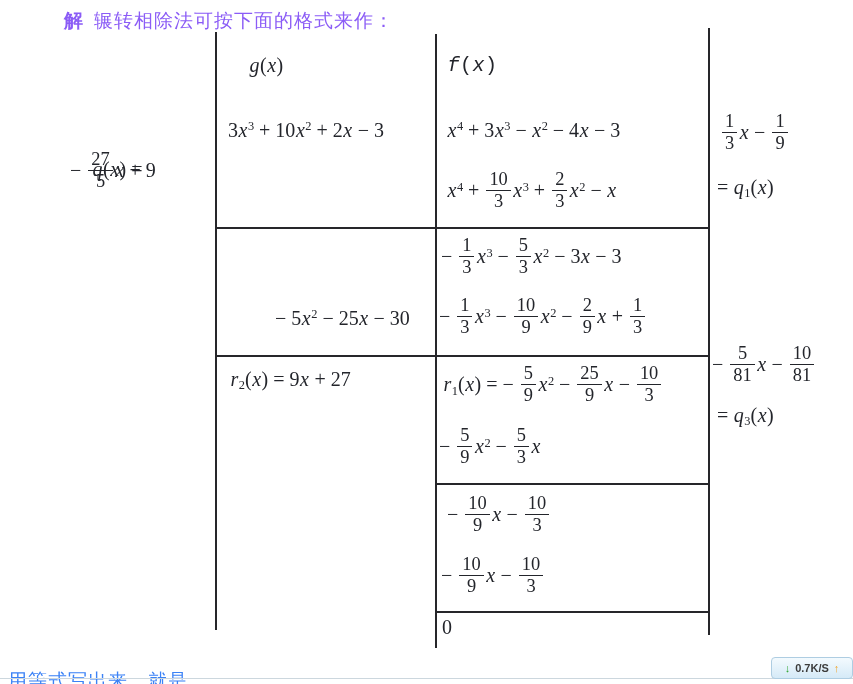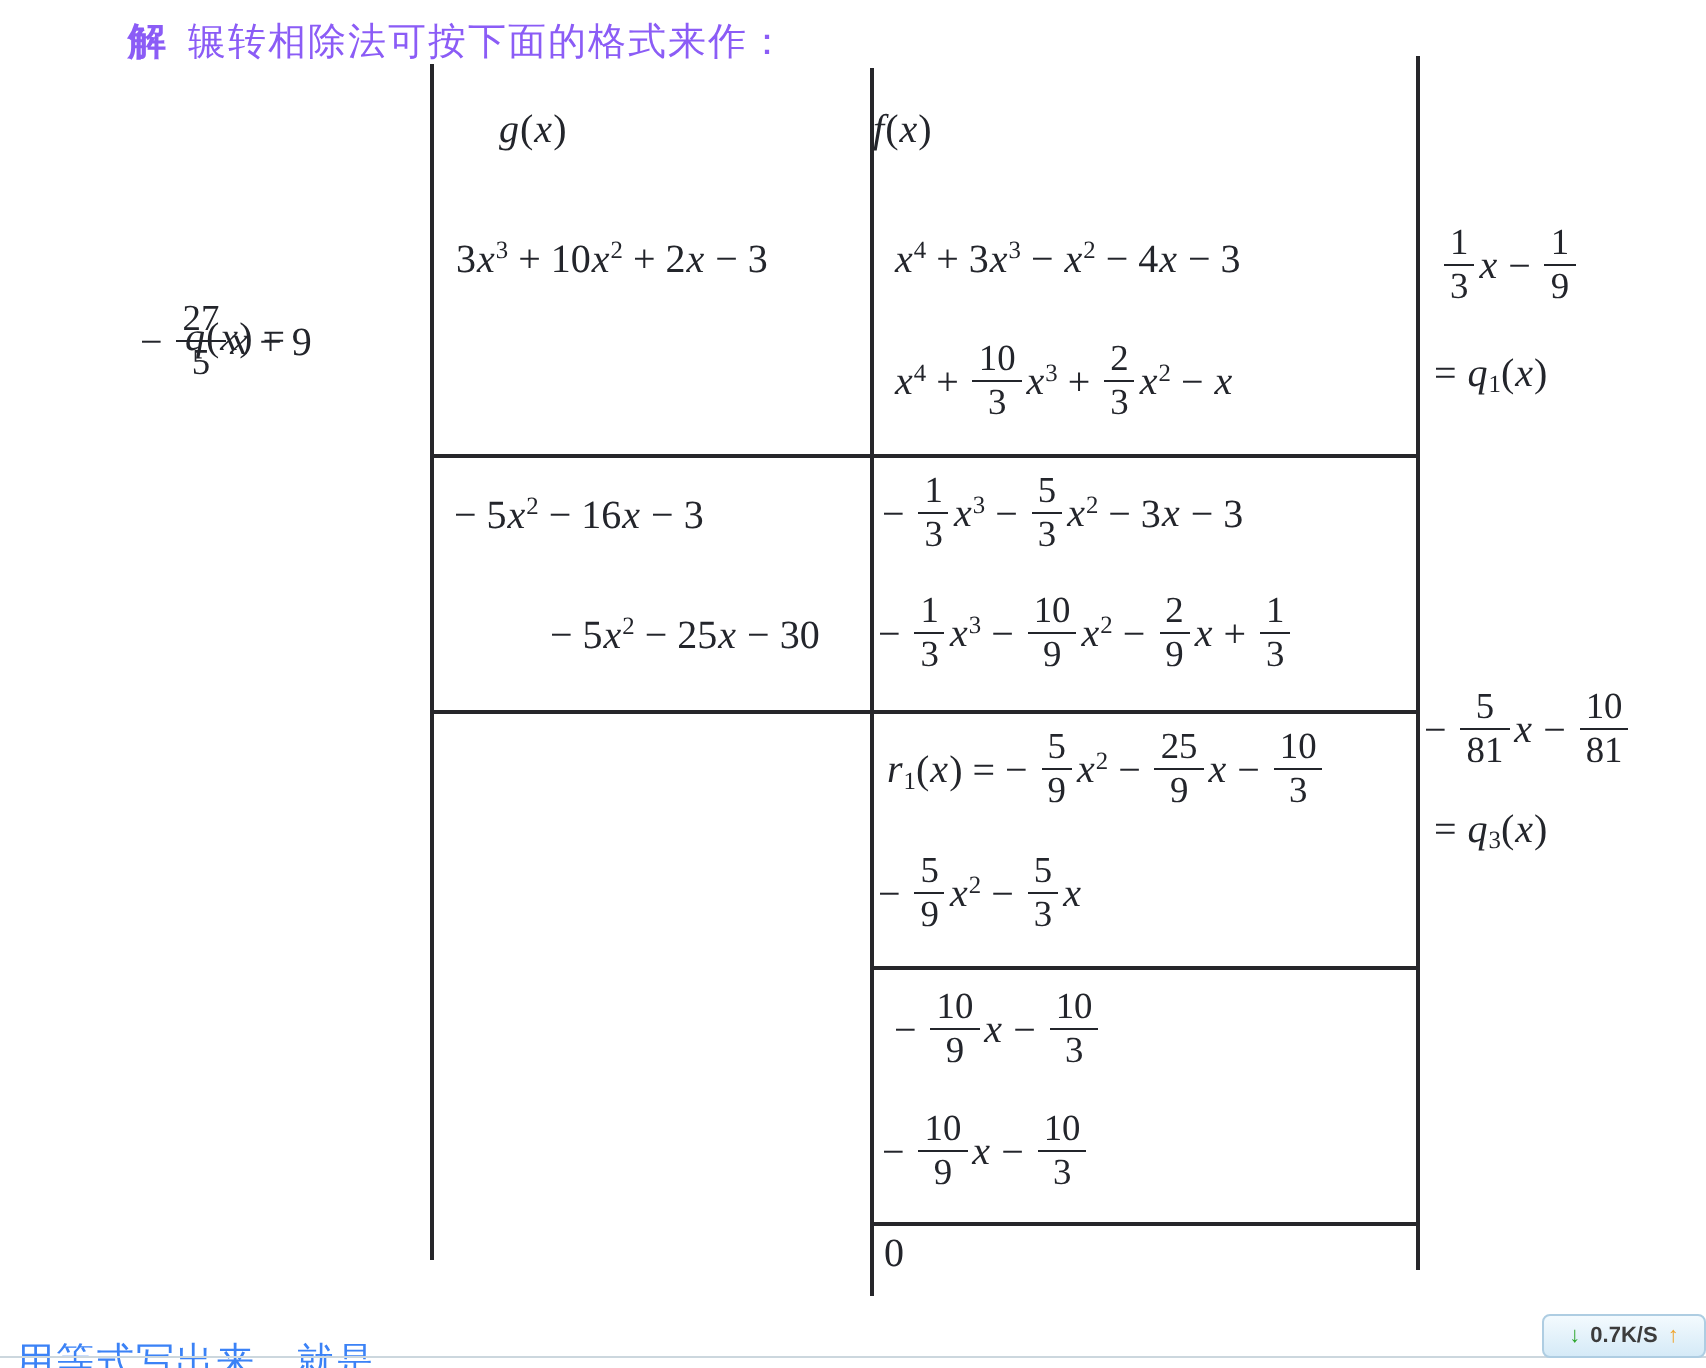--- a/index.html
+++ b/index.html
@@ -63,24 +63,24 @@
   <div class="hline" style="left:215px;top:227px;width:494px;"></div>
   <div class="hline" style="left:215px;top:355px;width:494px;"></div>
   <div class="hline" style="left:435px;top:483px;width:274px;"></div>
   <div class="hline" style="left:435px;top:611px;width:274px;"></div>
 
   <div class="m" style="left:92px;top:114px;margin-top:44px;"><i>q</i>(<i>x</i>) =</div>
   <div class="m" style="left:70px;top:152px;">− <span class="frac"><span class="num">27</span><span class="den">5</span></span><i>x</i> + 9</div>
 
   <div class="m" style="left:249px;top:54px;"><i>g</i>(<i>x</i>)</div>
   <div class="m" style="left:228px;top:119px;">3<i>x</i><sup>3</sup> + 10<i>x</i><sup>2</sup> + 2<i>x</i> − 3</div>
-  <div class="m" style="left:227px;top:247px;">− 5<i>x</i><sup>2</sup> − 16<i>x</i> − 3</div>
   <div class="m" style="left:227px;top:307px;margin-left:48px;">− 5<i>x</i><sup>2</sup> − 25<i>x</i> − 30</div>
+  <div class="m" style="left:230px;top:368px;"><i>r</i><sub>2</sub>(<i>x</i>) = 9<i>x</i> + 27</div>
 
-  <div class="m" style="left:436px;top:54px;"><i>f</i>(<i>x</i>)</div>
+  <div class="m" style="left:447px;top:54px;font-family:Liberation Mono, monospace;"><i>f</i>(<i>x</i>)</div>
   <div class="m" style="left:447px;top:119px;"><i>x</i><sup>4</sup> + 3<i>x</i><sup>3</sup> − <i>x</i><sup>2</sup> − 4<i>x</i> − 3</div>
   <div class="m" style="left:447px;top:172px;"><i>x</i><sup>4</sup> + <span class="frac"><span class="num">10</span><span class="den">3</span></span><i>x</i><sup>3</sup> + <span class="frac"><span class="num">2</span><span class="den">3</span></span><i>x</i><sup>2</sup> − <i>x</i></div>
   <div class="m" style="left:441px;top:238px;">− <span class="frac"><span class="num">1</span><span class="den">3</span></span><i>x</i><sup>3</sup> − <span class="frac"><span class="num">5</span><span class="den">3</span></span><i>x</i><sup>2</sup> − 3<i>x</i> − 3</div>
   <div class="m" style="left:439px;top:298px;">− <span class="frac"><span class="num">1</span><span class="den">3</span></span><i>x</i><sup>3</sup> − <span class="frac"><span class="num">10</span><span class="den">9</span></span><i>x</i><sup>2</sup> − <span class="frac"><span class="num">2</span><span class="den">9</span></span><i>x</i> + <span class="frac"><span class="num">1</span><span class="den">3</span></span></div>
   <div class="m" style="left:443px;top:366px;"><i>r</i><sub>1</sub>(<i>x</i>) = − <span class="frac"><span class="num">5</span><span class="den">9</span></span><i>x</i><sup>2</sup> − <span class="frac"><span class="num">25</span><span class="den">9</span></span><i>x</i> − <span class="frac"><span class="num">10</span><span class="den">3</span></span></div>
   <div class="m" style="left:439px;top:428px;">− <span class="frac"><span class="num">5</span><span class="den">9</span></span><i>x</i><sup>2</sup> − <span class="frac"><span class="num">5</span><span class="den">3</span></span><i>x</i></div>
   <div class="m" style="left:447px;top:496px;">− <span class="frac"><span class="num">10</span><span class="den">9</span></span><i>x</i> − <span class="frac"><span class="num">10</span><span class="den">3</span></span></div>
   <div class="m" style="left:441px;top:557px;">− <span class="frac"><span class="num">10</span><span class="den">9</span></span><i>x</i> − <span class="frac"><span class="num">10</span><span class="den">3</span></span></div>
   <div class="m" style="left:442px;top:616px;">0</div>
 

